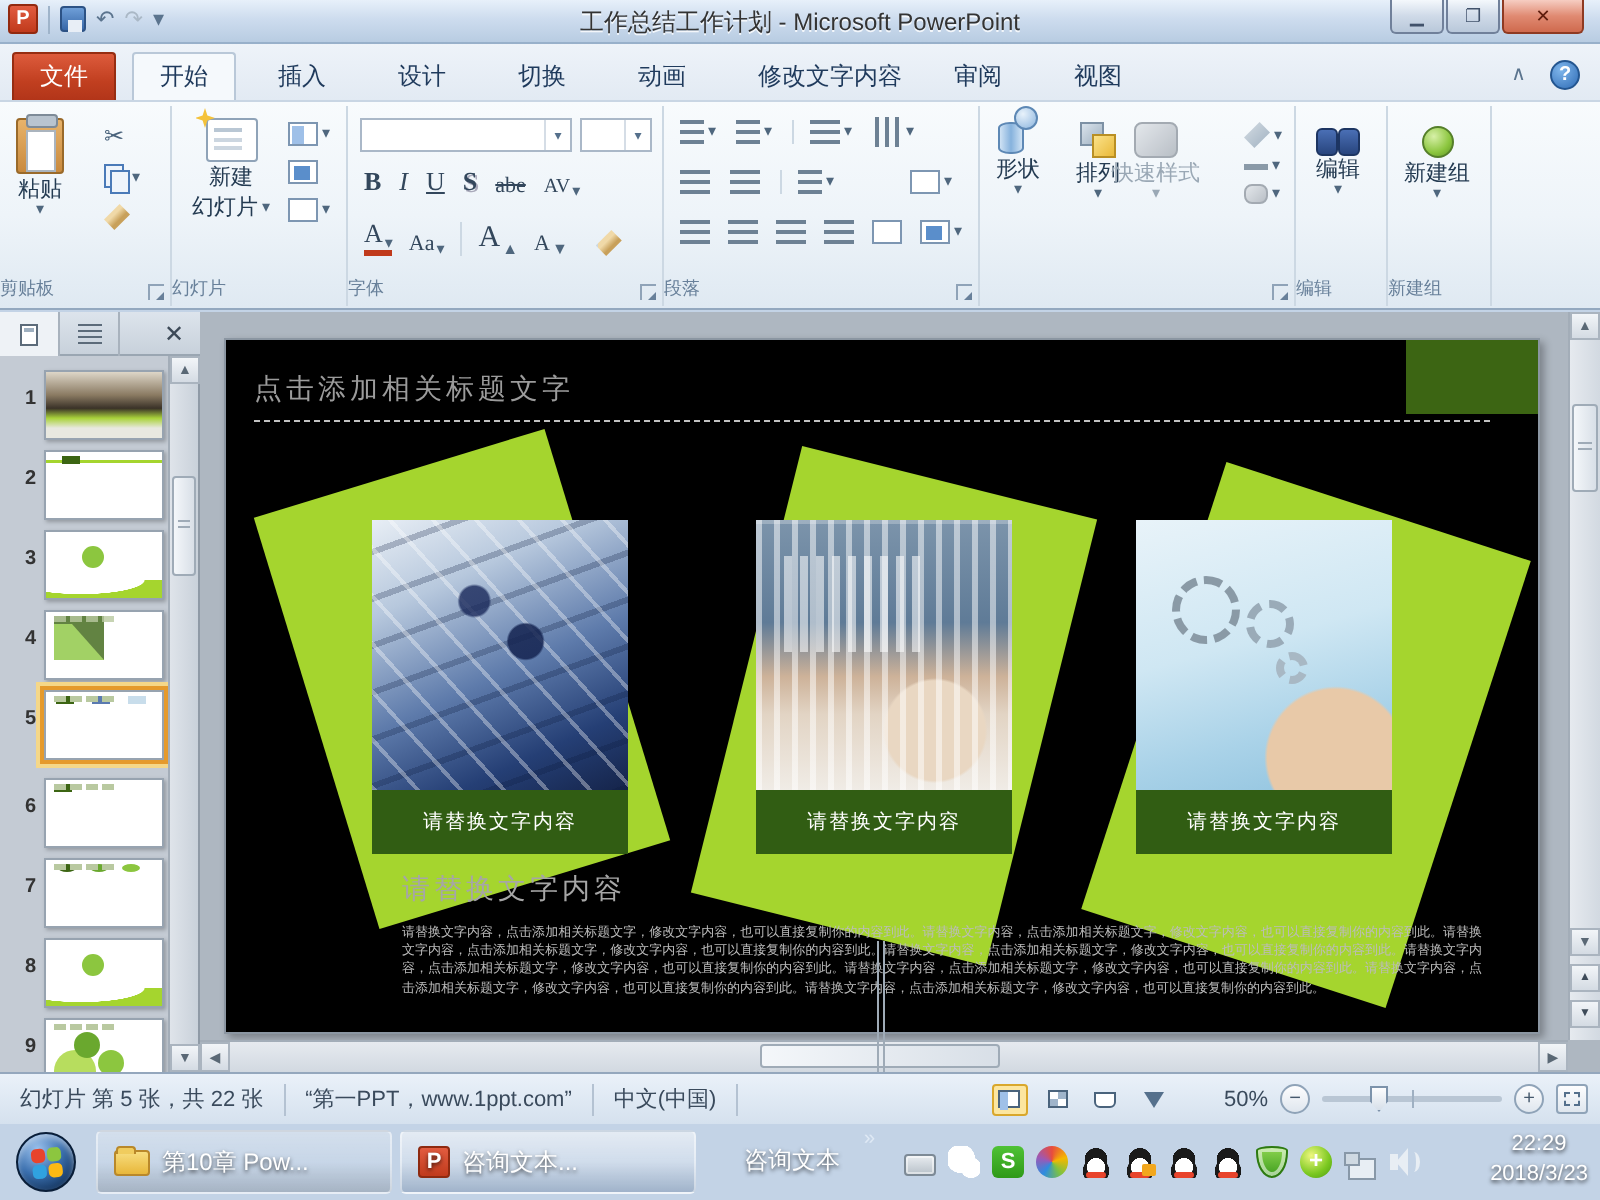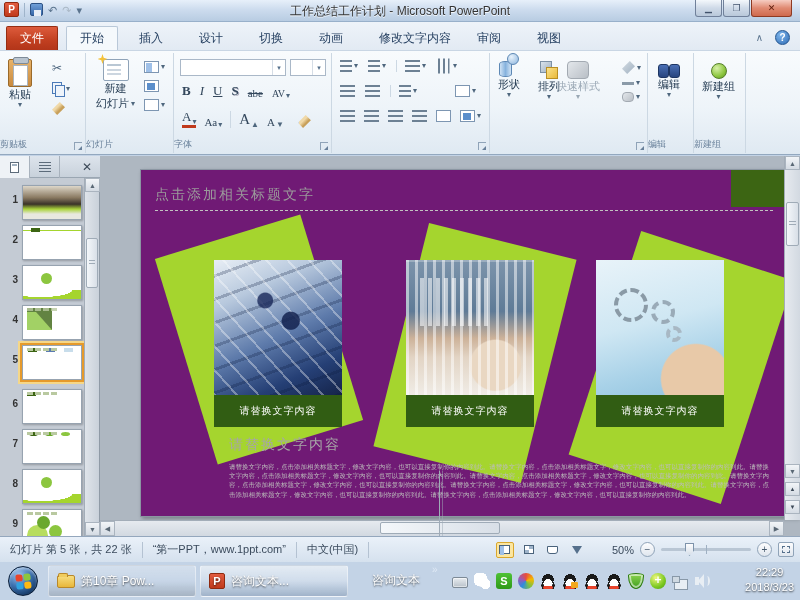--- a/index.html
+++ b/index.html
@@ -138,22 +138,22 @@
   .scroll-arrow { position:absolute; left:0; width:15px; height:14px; display:flex; align-items:center;
     justify-content:center; font-size:7px; color:#5a6875;
     background:linear-gradient(180deg,#f2f5f8,#d4dbe3); border:1px solid #aab4bf; }
   .scroll-thumb { position:absolute; left:1px; width:12px;
     background:linear-gradient(90deg,#f4f7fa,#d8dfe7); border:1px solid #9fabb7; border-radius:2px; }
   .grip { position:absolute; left:2px; right:2px; top:50%; height:5px; margin-top:-3px;
     background:repeating-linear-gradient(180deg,#9fabb7 0 1px,transparent 1px 3px); }
 
   
   .editor { position:absolute; left:100px; top:0; width:700px; height:380px; }
-  .canvas { position:absolute; left:12px; top:13px; width:658px; height:348px; background:#701a75;
-    border:1px solid #8b96a2; box-shadow:2px 2px 4px rgba(0,0,0,.3); overflow:hidden;margin-left:28px; }
+  .canvas { position:absolute; left:12px; top:13px; width:658px; height:348px; background:#000000;
+    border:1px solid #8b96a2; box-shadow:2px 2px 4px rgba(0,0,0,.3); overflow:hidden; }
   .slide-title { position:absolute; left:14px; top:16px; font-size:14px; color:#9b9b9b; letter-spacing:2px; }
   .title-rule { position:absolute; left:14px; top:40px; width:618px; border-bottom:1px dashed #c2c2c2; }
   .corner-block { position:absolute; right:0; top:0; width:66px; height:37px; background:#3c6513; }
   .lime-shape { position:absolute; background:#a5d52e; }
   .photo { position:absolute; width:128px; height:135px; }
   .caption { position:absolute; width:128px; height:32px; background:#315d13; color:#fff;
     font-size:10px; display:flex; align-items:center; justify-content:center; letter-spacing:1px; }
   .photo1 { background:
     radial-gradient(circle at 60% 45%, rgba(20,35,80,.85) 0 8%, transparent 9%),
     radial-gradient(circle at 40% 30%, rgba(25,40,90,.8) 0 6%, transparent 7%),
@@ -459,20 +459,21 @@
         <span class="bars-icon"></span>
         <span class="bars-icon"></span>
         <span class="bars-icon"></span>
         <span class="bars-icon"></span>
         <span class="slide-mini"></span>
         <span class="mini-item">
             <span class="slide-mini arrow"></span>
             <span class="caret">▾</span>
           </span>
       </div>
+      <div class="rgroup-label">段落</div>
       <div class="dlg-launch"></div>
     </div>
 
     <div class="rgroup" style="left:490px; width:158px;">
       <div class="bigbtn" style="left:8px; top:8px;">
         <div style="display:flex;">
             <div class="drawshape-cyl"></div>
             <div class="drawshape-circ"></div>
           </div>
         <span>形状</span>

